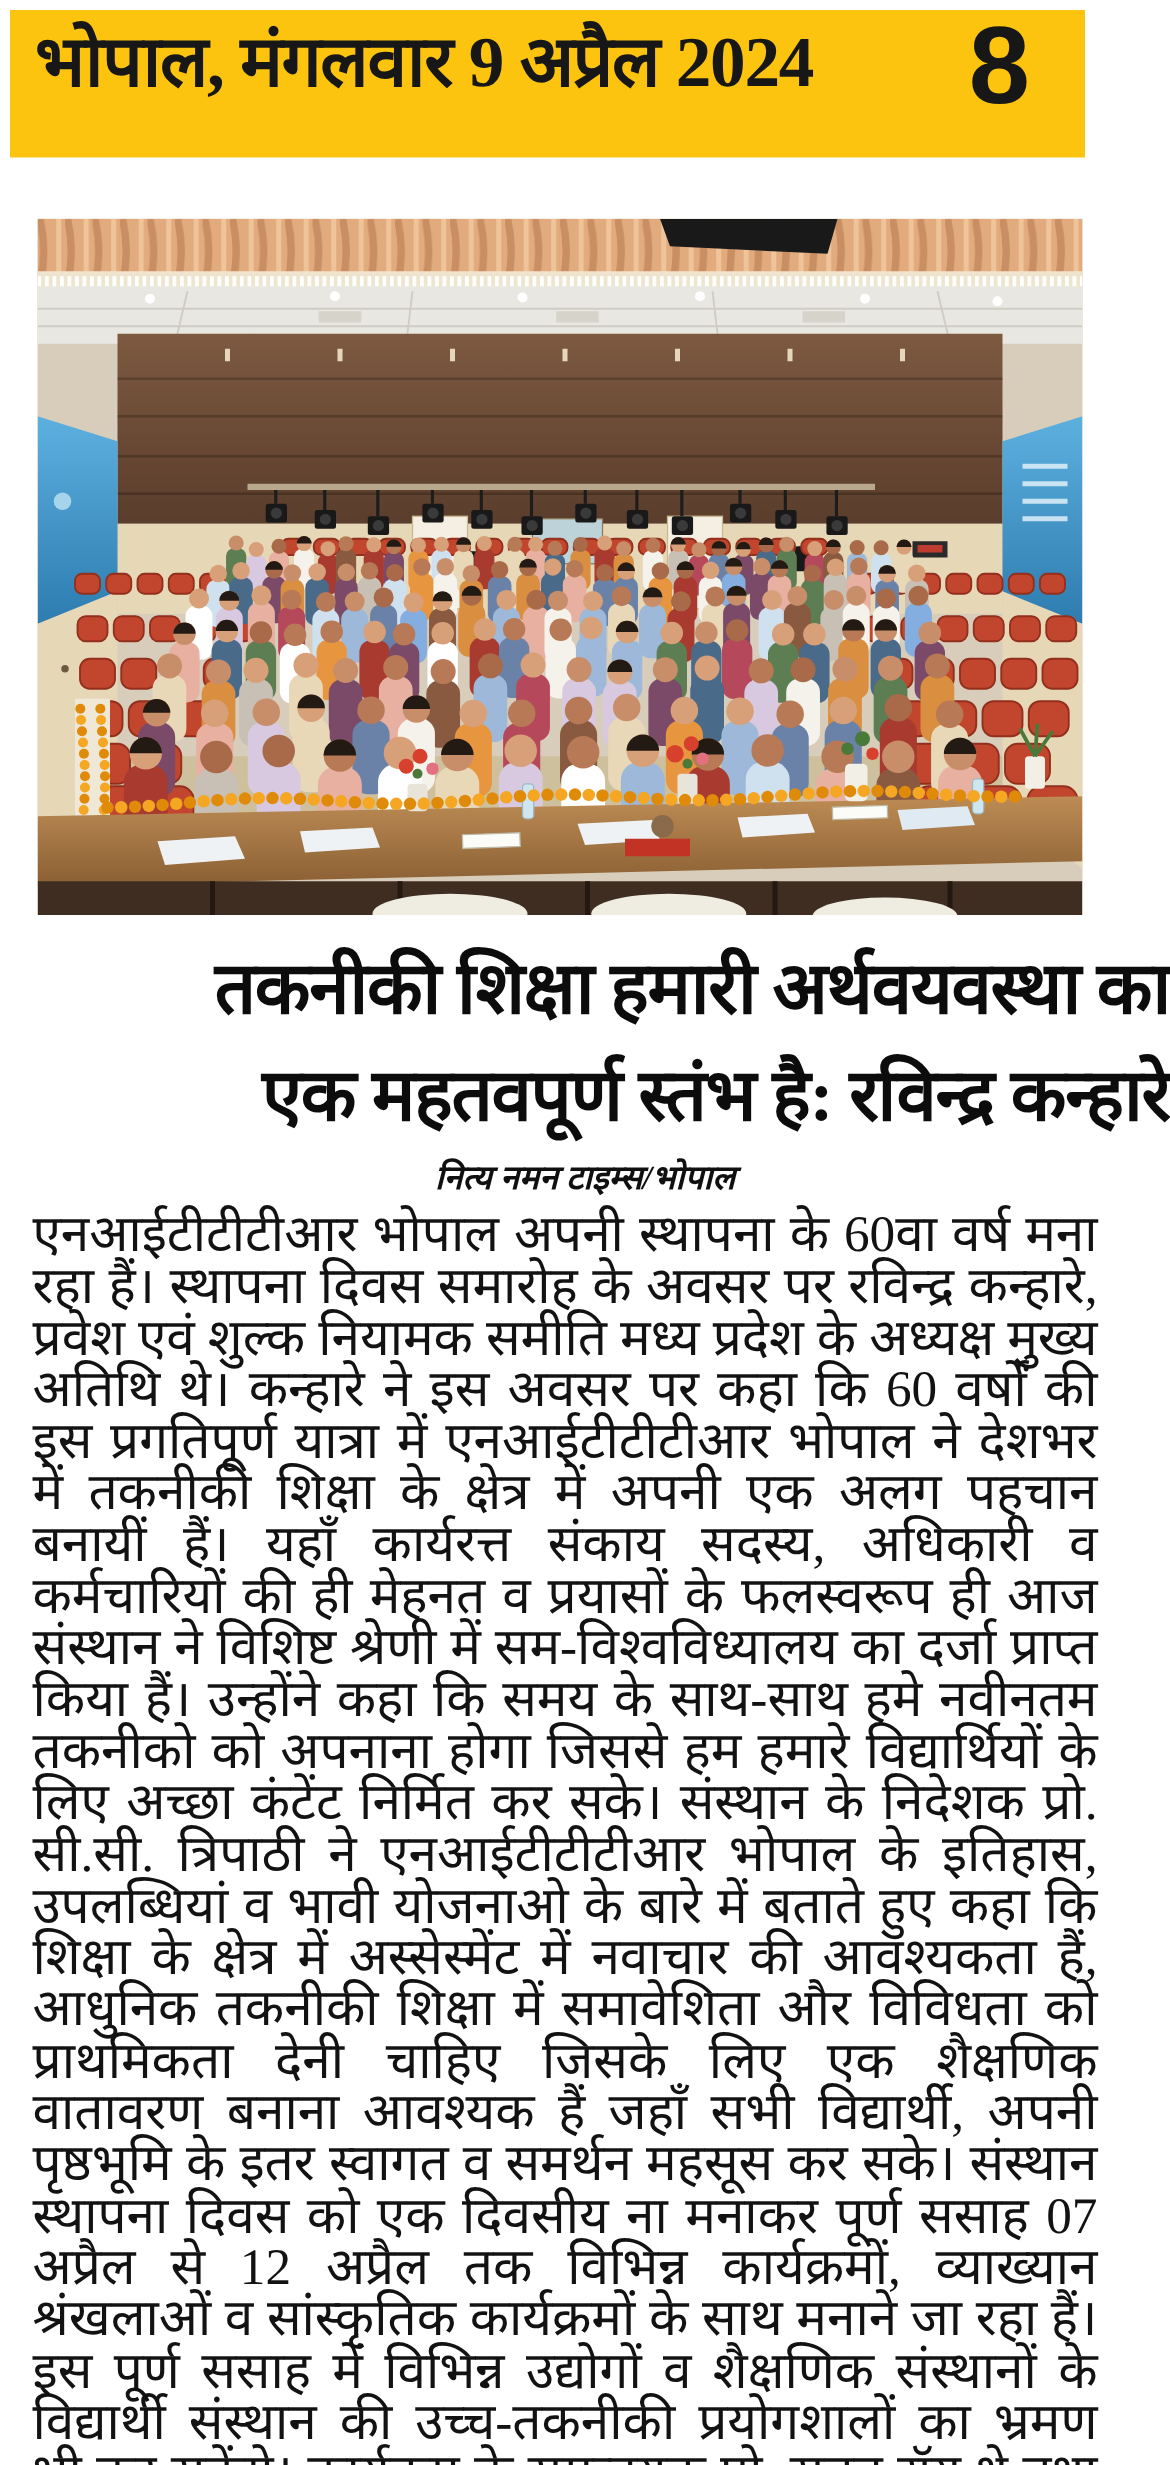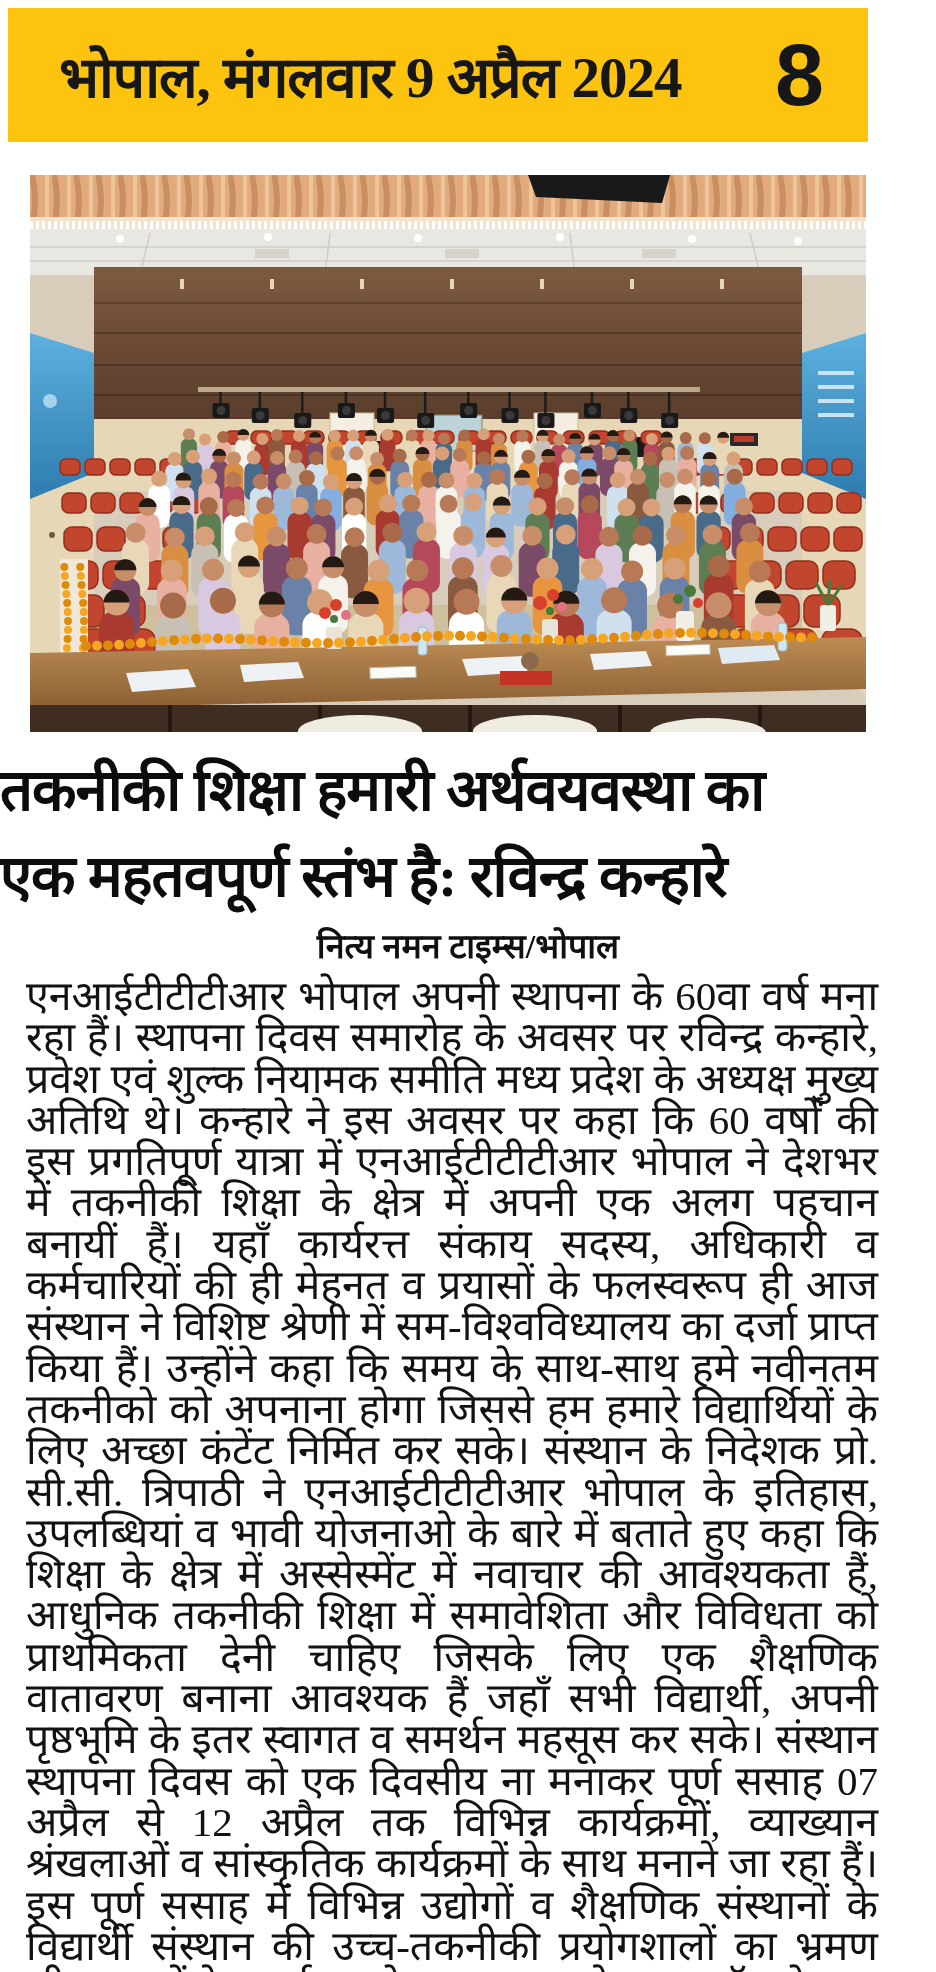--- a/index.html
+++ b/index.html
@@ -2,48 +2,48 @@
 <html style="--accent: #fdc40f; --ink: #171717;"><head>
 <meta charset="utf-8">
 <style>
   html,body{margin:0;padding:0;background:#ffffff;}
   .page{
     position:relative;width:936px;height:1972px;background:#ffffff;
     font-family:"Liberation Serif","DejaVu Serif",serif;color:#141414;overflow:hidden;
   }
   
   .masthead{
-    position:absolute;left:8px;top:8px;width:860px;height:134px;
+    position:absolute;left:8px;top:8px;width:860px;height:118px;
     background:var(--accent,#fdc40f);
-    display:flex;align-items:center;justify-content:space-between;
-    padding:0 44px 0 51px;box-sizing:border-box;
+    display:flex;align-items:flex-start;justify-content:space-between;
+    padding:0 44px 0 20px;box-sizing:border-box;
   }
   .masthead .date{
     font-size:57px;font-weight:800;letter-spacing:-1px;color:var(--ink,#171717);
     white-space:nowrap;
   }
   .masthead .pagenum{
     font-size:88px;font-weight:800;color:var(--ink,#171717);
     font-family:"Liberation Sans","DejaVu Sans",sans-serif;line-height:1;
   }
   
   .photo{
     position:absolute;left:30px;top:175px;width:836px;height:557px;margin:0;
     background:#d8cdbb;overflow:hidden;
   }
   .photo svg{display:block;width:100%;height:100%;}
   
   .article{position:absolute;left:0;top:748px;width:936px;}
   .headline{
-    margin:0;text-align:left;font-size:58px;font-weight:800;
+    margin:0;text-align:right;font-size:58px;font-weight:800;
     line-height:86px;color:#0c0c0c;letter-spacing:-1px;
   }
   .headline span{display:block;}
   .byline{
-    margin:2px 0 0 0;text-align:center;font-size:34px;font-weight:700;color:#101010;
+    margin:2px 0 0 0;text-align:center;font-size:27px;font-weight:700;color:#101010;font-style:italic;
   }
   .bodytext{
     margin:8px 0 0 0;padding:0 58px 0 26px;
     font-size:41px;line-height:41.3px;text-align:justify;color:#121212;
   }
 </style>
 <style>
   .f-curtain{fill:#e2ab7e} .s-fold{stroke:#c98f62} .f-curtlight{fill:#f0c49a}
   .f-fringe{fill:#efe5cf} .f-ceiling{fill:#e9e7e2} .f-cream{fill:#e6d7b6}
   .f-black{fill:#191919} .f-truss{fill:#b8a98c} .f-floor{fill:#cfc09d}

